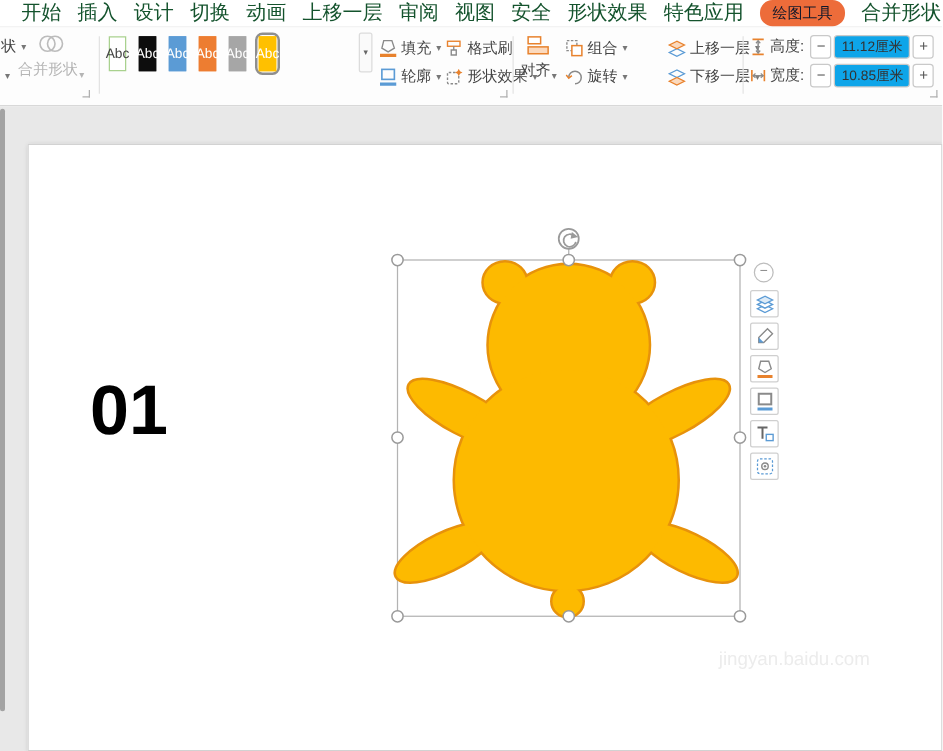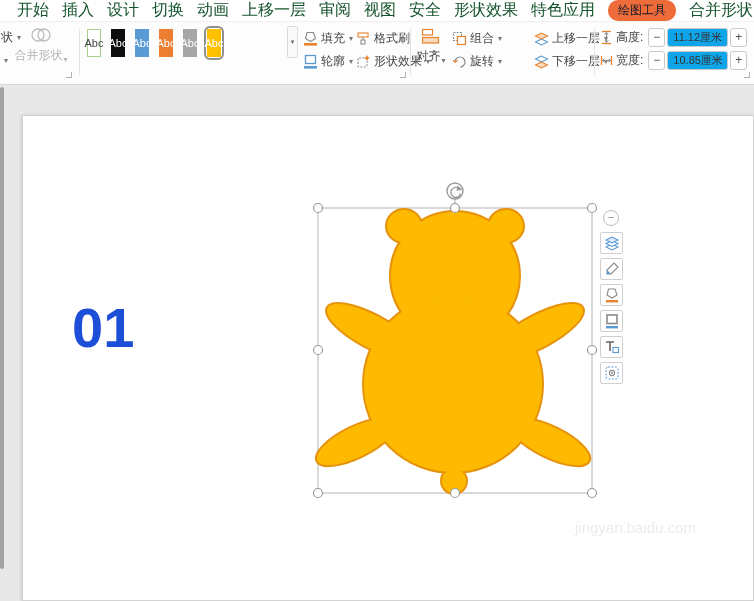--- a/index.html
+++ b/index.html
@@ -41,21 +41,21 @@
               display:flex; align-items:center; justify-content:center; font-size:12px; color:#555; }
   .spin-val { width:61px; height:19px; border:1px solid #c9c9c9; border-radius:3px; background:#0ea5e9;
               display:flex; align-items:center; padding-left:5px; font-size:11px; color:#333; }
 
   
   .canvas { position:absolute; top:85px; left:0; width:754px; height:516px; background:#e8e8e8; }
   .slide { position:absolute; left:22px; top:30px; width:732px; height:486px; background:#fff;
            border:1px solid #d2d2d2; box-shadow:0 1px 4px rgba(0,0,0,0.18); }
   .vscroll { position:absolute; left:0; top:2px; width:4px; height:482px; background:#a3a3a3; border-radius:2px; }
   .slide-number { position:absolute; left:72px; top:210px; font-size:56px; font-weight:bold;
-                  color:#1d4ed8; letter-spacing:0px; }
+                  color:#000000; letter-spacing:0px; }
   .overlay-svg { position:absolute; left:0; top:0; }
 
   
   .fl-collapse { position:absolute; left:603px; top:125px; width:16px; height:16px; border-radius:50%;
                  background:#fff; border:1px solid #bdbdbd; color:#888; font-size:11px; line-height:13px;
                  text-align:center; }
   .fl-btn { position:absolute; left:600px; width:23px; height:22px; background:#fff;
             border:1px solid #cfcfcf; border-radius:2px; display:flex; align-items:center; justify-content:center; }
 
   

